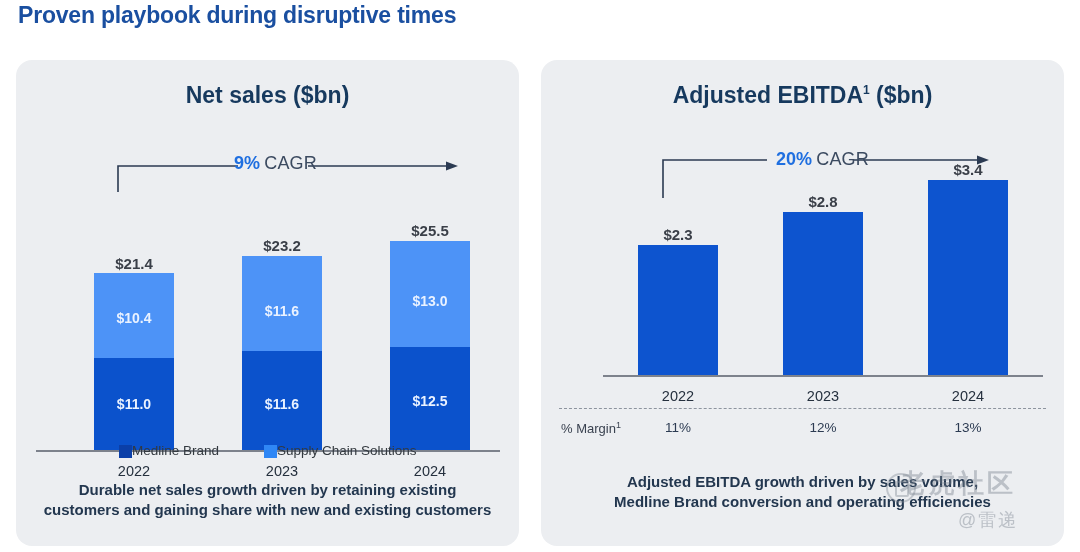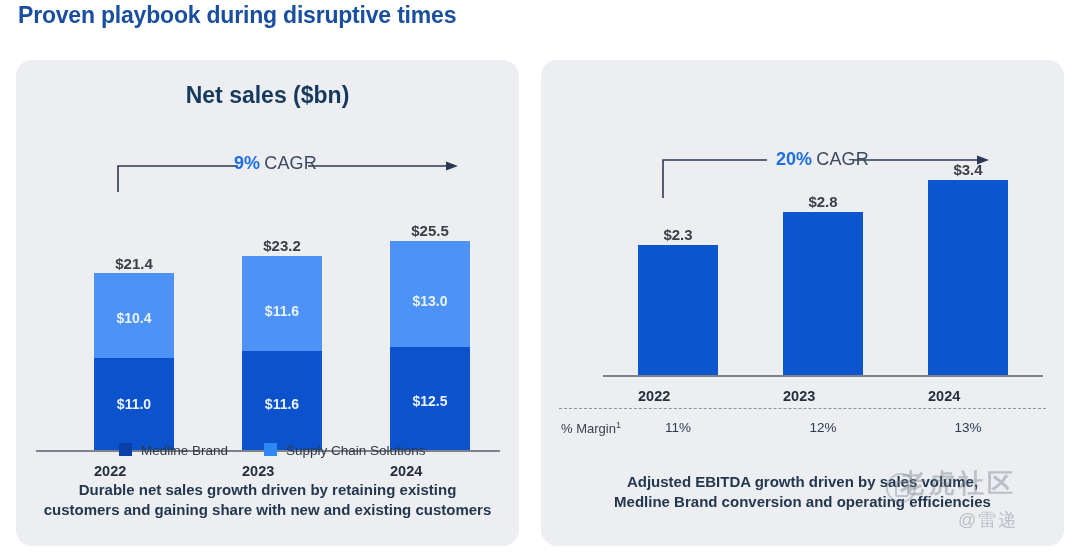--- a/index.html
+++ b/index.html
@@ -77,22 +77,23 @@
     color: #eaf2ff;
     white-space: nowrap;
   }
   .axis-line {
     position: absolute;
     height: 2px;
     background: #7d828c;
   }
   .x-tick {
     position: absolute;
+    text-align: center;
     font-size: 14.5px;
-    font-weight: bold;
+    font-weight: normal;
     color: #25303e;
   }
 
   
   .cagr-wrap { position: absolute; }
   .cagr-text {
     position: absolute;
     white-space: nowrap;
     font-size: 15px;
     color: #2a4a7a;
@@ -105,22 +106,21 @@
   .cagr-text .cagr-word {
     font-size: 18px;
     color: #3b4a60;
     letter-spacing: 0.2px;
   }
 
   
   .legend {
     position: absolute;
     display: flex;
-    align-items: flex-start;
-    gap: 9px;
+    align-items: flex-end;
     font-size: 13.5px;
     color: #33393f;
   }
   .swatch { width: 13px; height: 13px; display: inline-block; }
   .swatch-dark  { background: #0b3fa8; }
   .swatch-light { background: #2f87f5; }
 
   
   .caption {
     position: absolute;
@@ -248,20 +248,23 @@
       <div class="caption" style="top:420px;">
         <div>Durable net sales growth driven by retaining existing</div>
         <div>customers and gaining share with new and existing customers</div>
       </div>
 
     </div>
   </div>
 
   <div class="panel" id="panel-right">
 
+    <div class="panel-title">
+      <span>Adjusted EBITDA</span><sup>1</sup><span> ($bn)</span>
+    </div>
 
     <div class="plot">
 
       <svg class="cagr-wrap" style="left:100px; top:78px; width:380px; height:60px;" viewBox="0 0 380 60">
         <path d="M22 66 L22 22 L126 22" stroke="#2b3a52" stroke-width="1.6" fill="none"></path>
         <line x1="212" y1="22" x2="338" y2="22" stroke="#2b3a52" stroke-width="1.6"></line>
         <polygon points="348,22 336,17.5 336,26.5" fill="#2b3a52"></polygon>
       </svg>
       <div class="cagr-text" style="left:235px; top:89px;">
         <span class="pct">20%</span>

